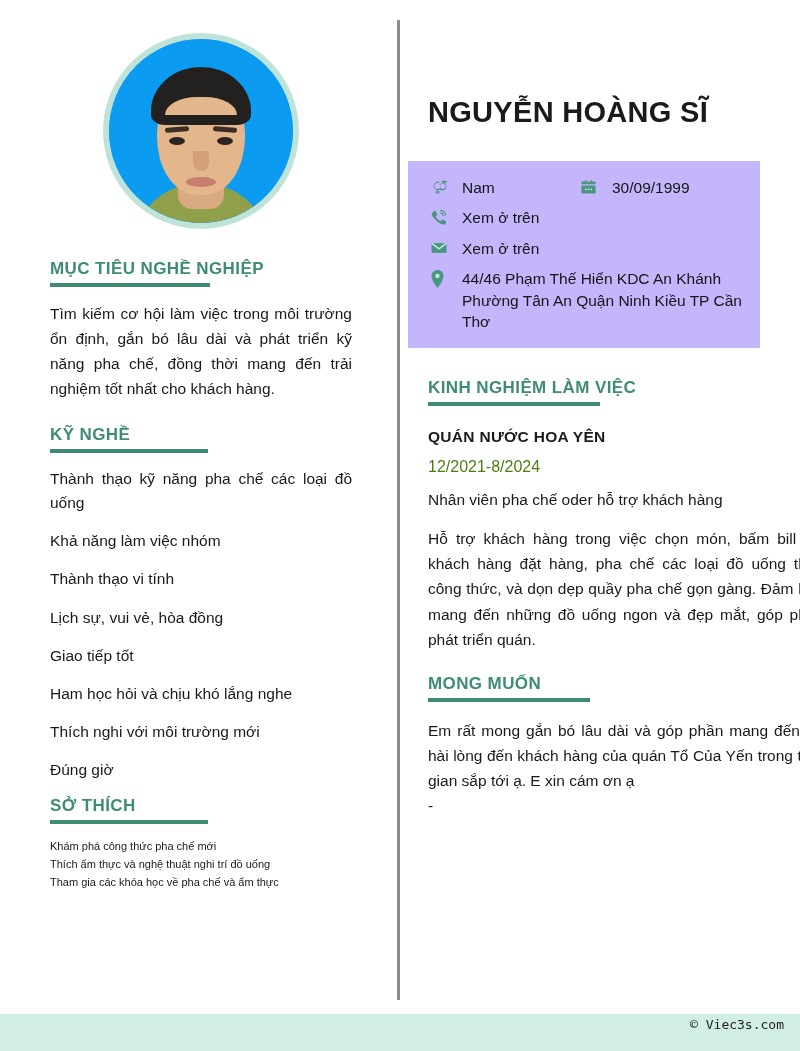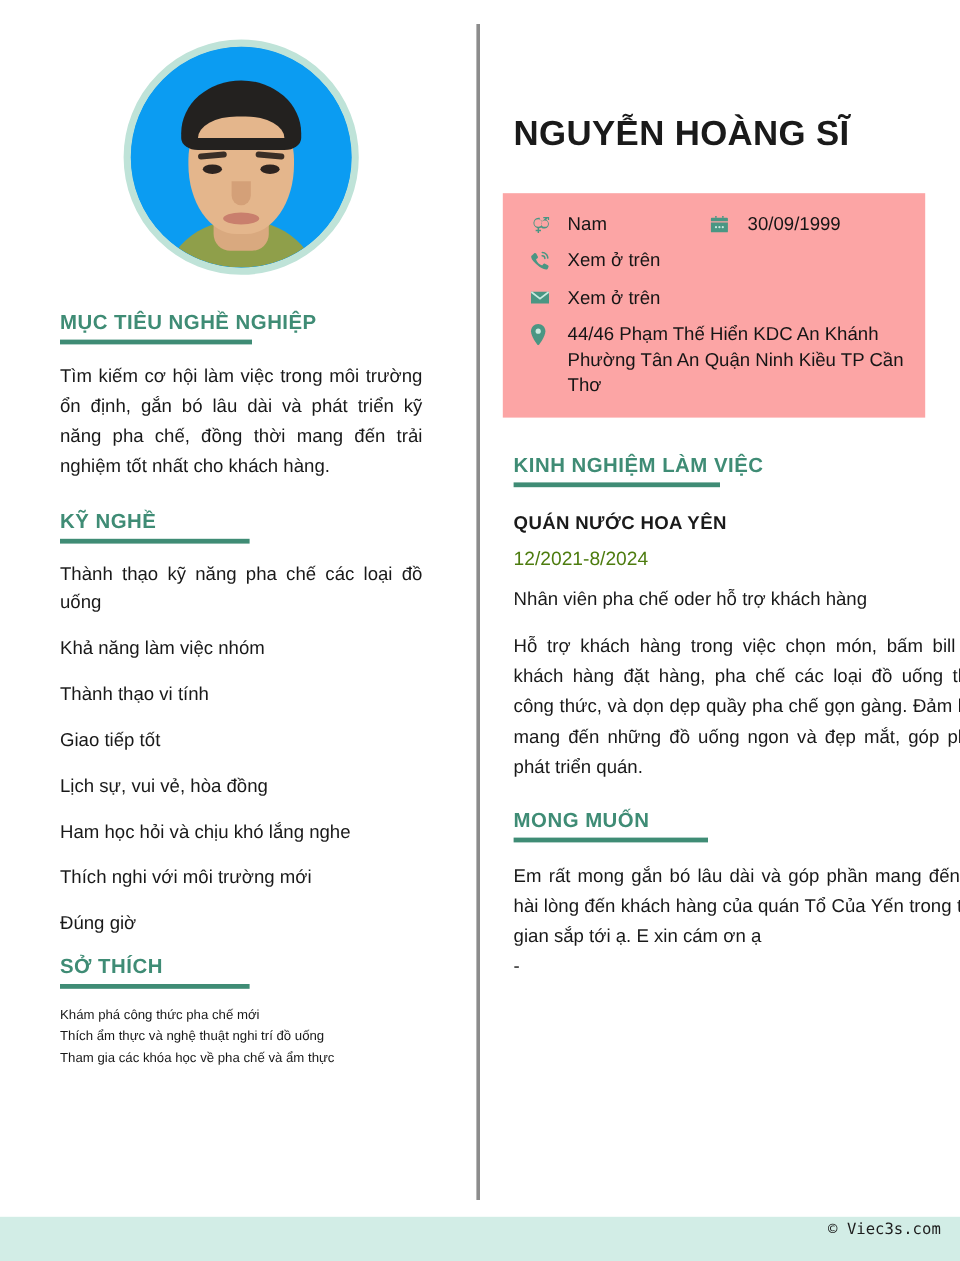--- a/index.html
+++ b/index.html
@@ -212,23 +212,23 @@
   .job-title {
     font-size: 16.5px;
     color: #2b2b2b;
     letter-spacing: 0.6px;
     margin: 12px 0 0 0;
   }
 
   
   .contact-panel {
     margin-top: 32px;
-    margin-left: 19px;
+    margin-left: 8px;
     width: 352px;
-    background: #fca5a5;
+    background: #c4b5fd;
     padding: 16px 14px 16px 22px;
     box-sizing: border-box;
   }
   .contact-row {
     display: flex;
     align-items: flex-start;
     margin-bottom: 9px;
   }
   .contact-row:last-child { margin-bottom: 0; }
   .c-ico {
@@ -330,22 +330,22 @@
       <div class="sec-rule" style="width:160px;"></div>
       <p class="para">Tìm kiếm cơ hội làm việc trong môi trường ổn định, gắn bó lâu dài và phát triển kỹ năng pha chế, đồng thời mang đến trải nghiệm tốt nhất cho khách hàng.</p>
     </div>
 
     <div class="sec-block">
       <div class="sec-head">KỸ NGHỀ</div>
       <div class="sec-rule" style="width:158px;"></div>
       <p class="list-item">Thành thạo kỹ năng pha chế các loại đồ uống</p>
       <p class="list-item">Khả năng làm việc nhóm</p>
       <p class="list-item">Thành thạo vi tính</p>
+      <p class="list-item">Lịch sự, vui vẻ, hòa đồng</p>
       <p class="list-item">Giao tiếp tốt</p>
-      <p class="list-item">Lịch sự, vui vẻ, hòa đồng</p>
       <p class="list-item">Ham học hỏi và chịu khó lắng nghe</p>
       <p class="list-item">Thích nghi với môi trường mới</p>
       <p class="list-item">Đúng giờ</p>
     </div>
 
     <div class="sec-block" style="margin-top:8px;">
       <div class="sec-head">SỞ THÍCH</div>
       <div class="sec-rule" style="width:158px;"></div>
       <p class="list-tight">Khám phá công thức pha chế mới</p>
       <p class="list-tight">Thích ẩm thực và nghệ thuật nghi trí đồ uống</p>

